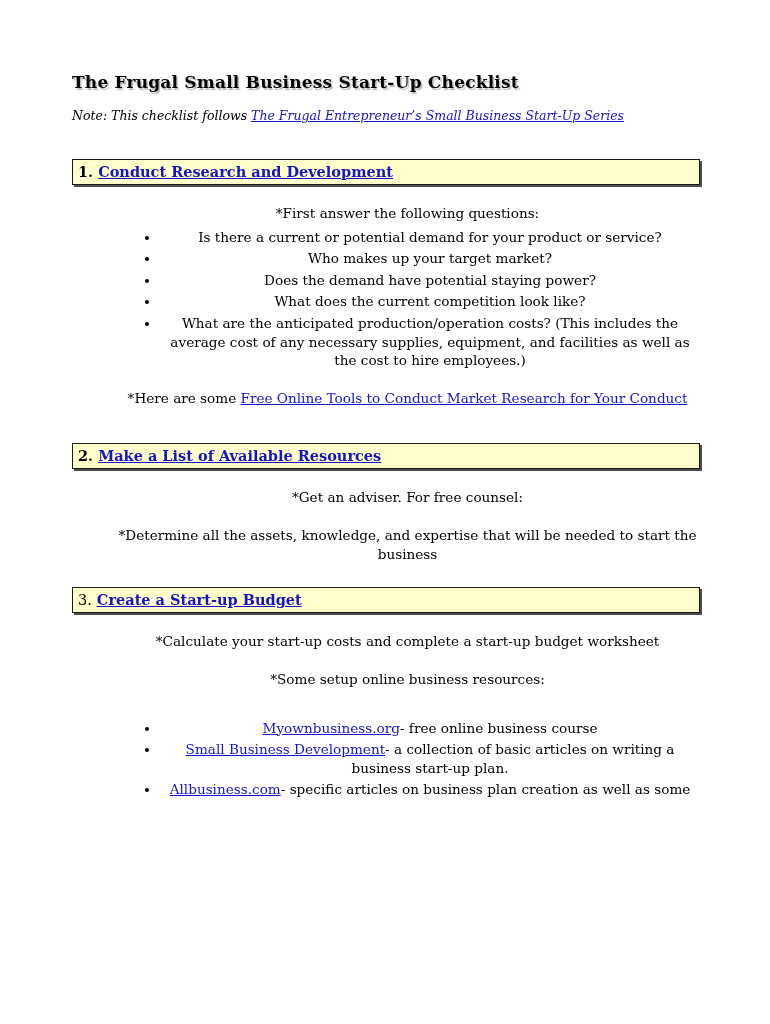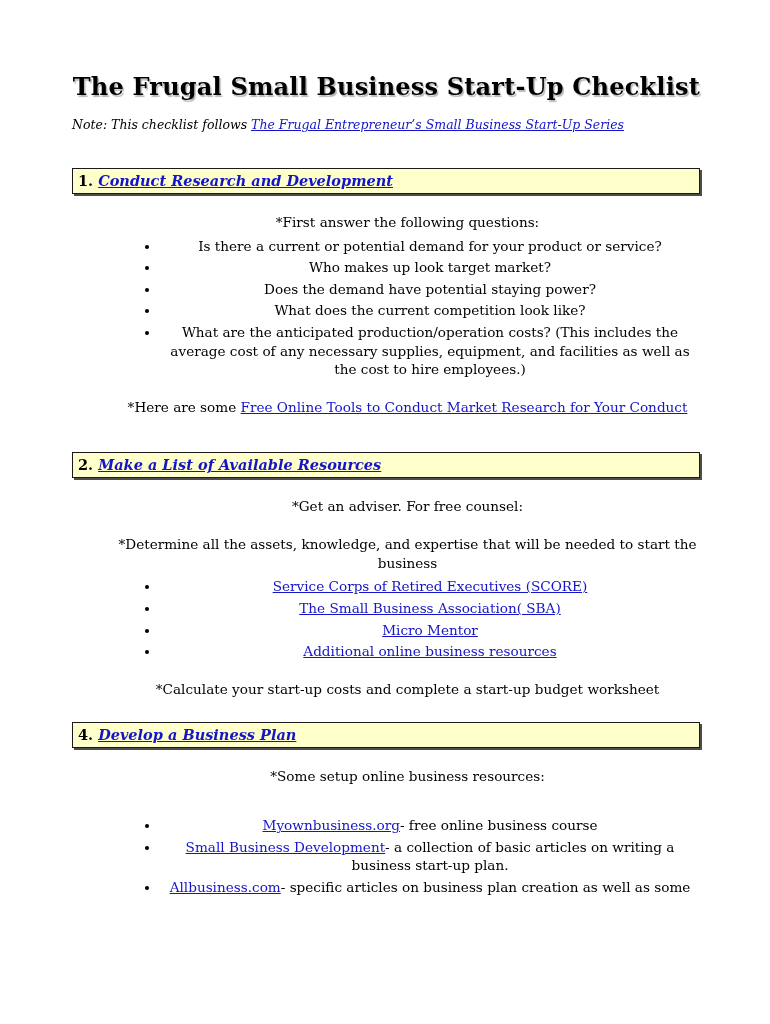--- a/index.html
+++ b/index.html
@@ -9,22 +9,22 @@
     font-family: "DejaVu Serif", "Liberation Serif", serif;
     color: #000000;
   }
   .page {
     width: 770px;
     min-height: 1024px;
     background: #ffffff;
     padding: 72px 70px 40px 72px;
   }
   .doc-title {
-    text-align: right;
-    font-size: 24px;
+    text-align: left;
+    font-size: 17px;
     font-weight: bold;
     letter-spacing: 0.2px;
     text-shadow: 1.5px 1.5px 1px rgba(0,0,0,0.28);
   }
   .note {
     text-align: left;
     font-style: italic;
     font-size: 12.5px;
     margin-top: 16px;
   }
@@ -33,21 +33,21 @@
     background: var(--hdr-bg, #ffffcc);
     border: 1px solid #1a1a1a;
     box-shadow: 2px 2px 0 #4d4d4d;
     padding: 3px 5px 4px 5px;
     font-size: 14.5px;
     margin-top: 36px;
   }
   .section-header.tight { margin-top: 24px; }
   .sec-num { font-weight: bold; margin-right: 5px; }
   .sec-num.plain { font-weight: normal; }
-  .sec-link { font-weight: bold; font-style: italic; }
+  .sec-link { font-weight: bold; }
   .section-body {
     padding-left: 43px;
     font-size: 13.6px;
     line-height: 1.37;
     text-align: center;
   }
   .section-body p { margin-top: 19px; }
   .section-body ul {
     margin-top: 5px;
     padding-left: 45px;
@@ -65,49 +65,43 @@
 
   <p class="note"><span>Note: This checklist follows </span><a href="#">The Frugal Entrepreneur’s Small Business Start-Up Series</a></p>
 
   <div class="section-header">
     <span class="sec-num">1.</span><a href="#" class="sec-link">Conduct Research and Development</a>
   </div>
   <div class="section-body">
     <p>*First answer the following questions:</p>
     <ul>
       <li>Is there a current or potential demand for your product or service?</li>
-      <li>Who makes up look target market?</li>
+      <li>Who makes up your target market?</li>
       <li>Does the demand have potential staying power?</li>
       <li>What does the current competition look like?</li>
       <li>What are the anticipated production/operation costs? (This includes the average cost of any necessary supplies, equipment, and facilities as well as the cost to hire employees.)</li>
     </ul>
     <p><span>*Here are some </span><a href="#">Free Online Tools to Conduct Market Research for Your Conduct</a></p>
   </div>
 
   <div class="section-header">
     <span class="sec-num">2.</span><a href="#" class="sec-link">Make a List of Available Resources</a>
   </div>
   <div class="section-body">
     <p>*Get an adviser. For free counsel:</p>
     <p>*Determine all the assets, knowledge, and expertise that will be needed to start the business</p>
-    <ul>
-      <li><a href="#">Service Corps of Retired Executives (SCORE)</a></li>
-      <li><a href="#">The Small Business Association( SBA)</a></li>
-      <li><a href="#">Micro Mentor</a></li>
-      <li><a href="#">Additional online business resources</a></li>
-    </ul>
   </div>
 
+  <div class="section-header tight">
+    <span class="sec-num plain">3.</span><a href="#" class="sec-link">Create a Start-up Budget</a>
+  </div>
   <div class="section-body">
     <p>*Calculate your start-up costs and complete a start-up budget worksheet</p>
   </div>
 
-  <div class="section-header tight">
-    <span class="sec-num">4.</span><a href="#" class="sec-link">Develop a Business Plan</a>
-  </div>
   <div class="section-body">
     <p>*Some setup online business resources:</p>
     <ul class="gap-list">
       <li><a href="#">Myownbusiness.org</a><span>- free online business course</span></li>
       <li><a href="#">Small Business Development</a><span>- a collection of basic articles on writing a business start-up plan.</span></li>
       <li><a href="#">Allbusiness.com</a><span>- specific articles on business plan creation as well as some</span></li>
     </ul>
   </div>
 
 </div>

